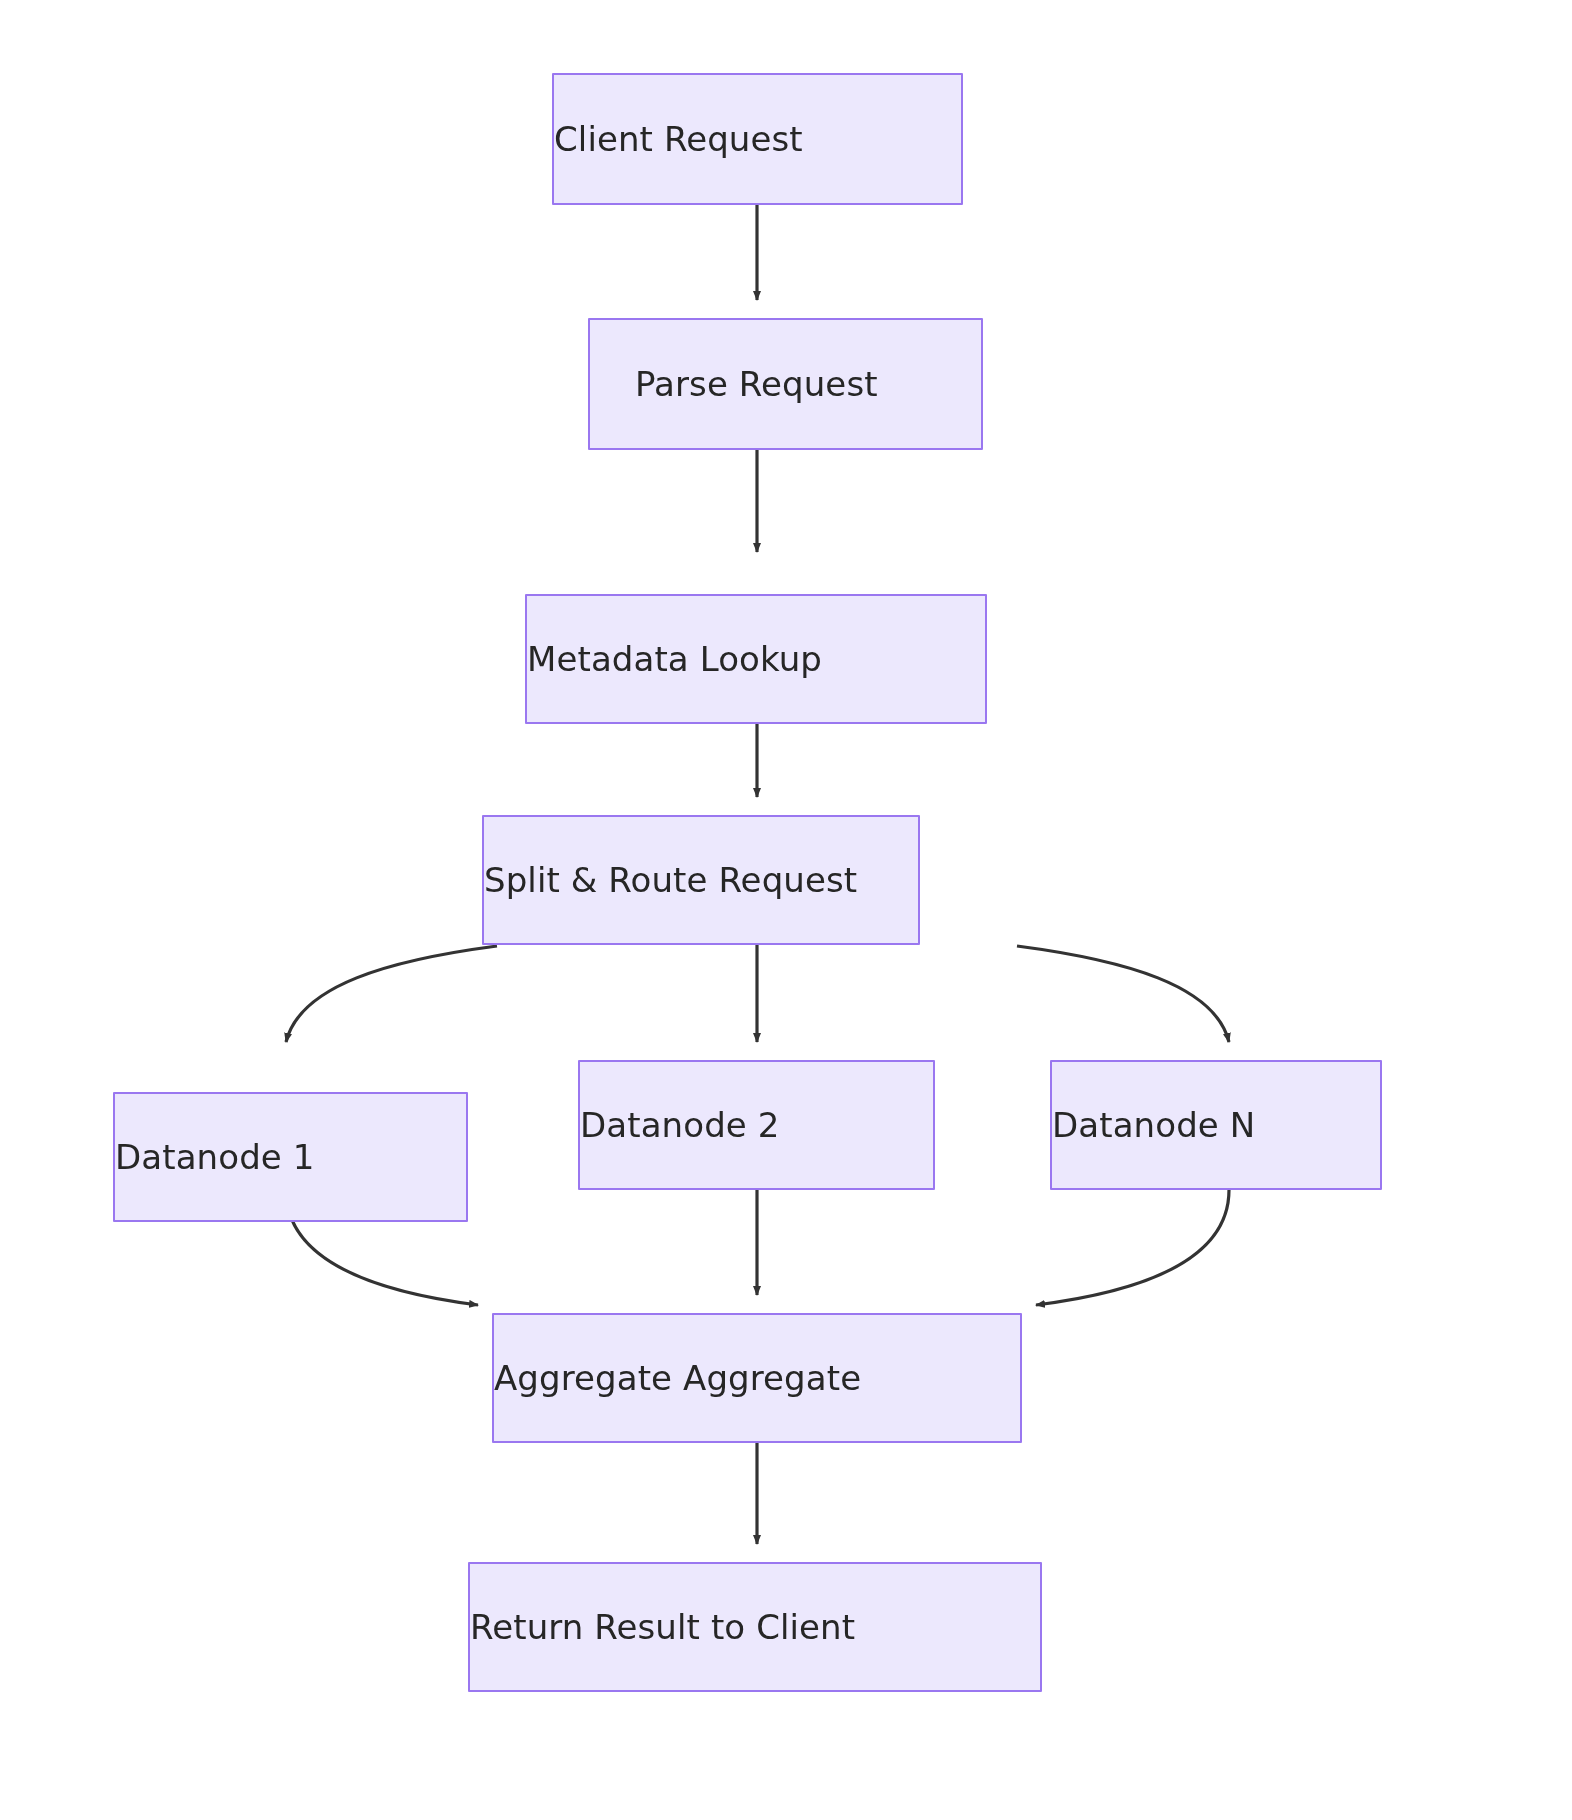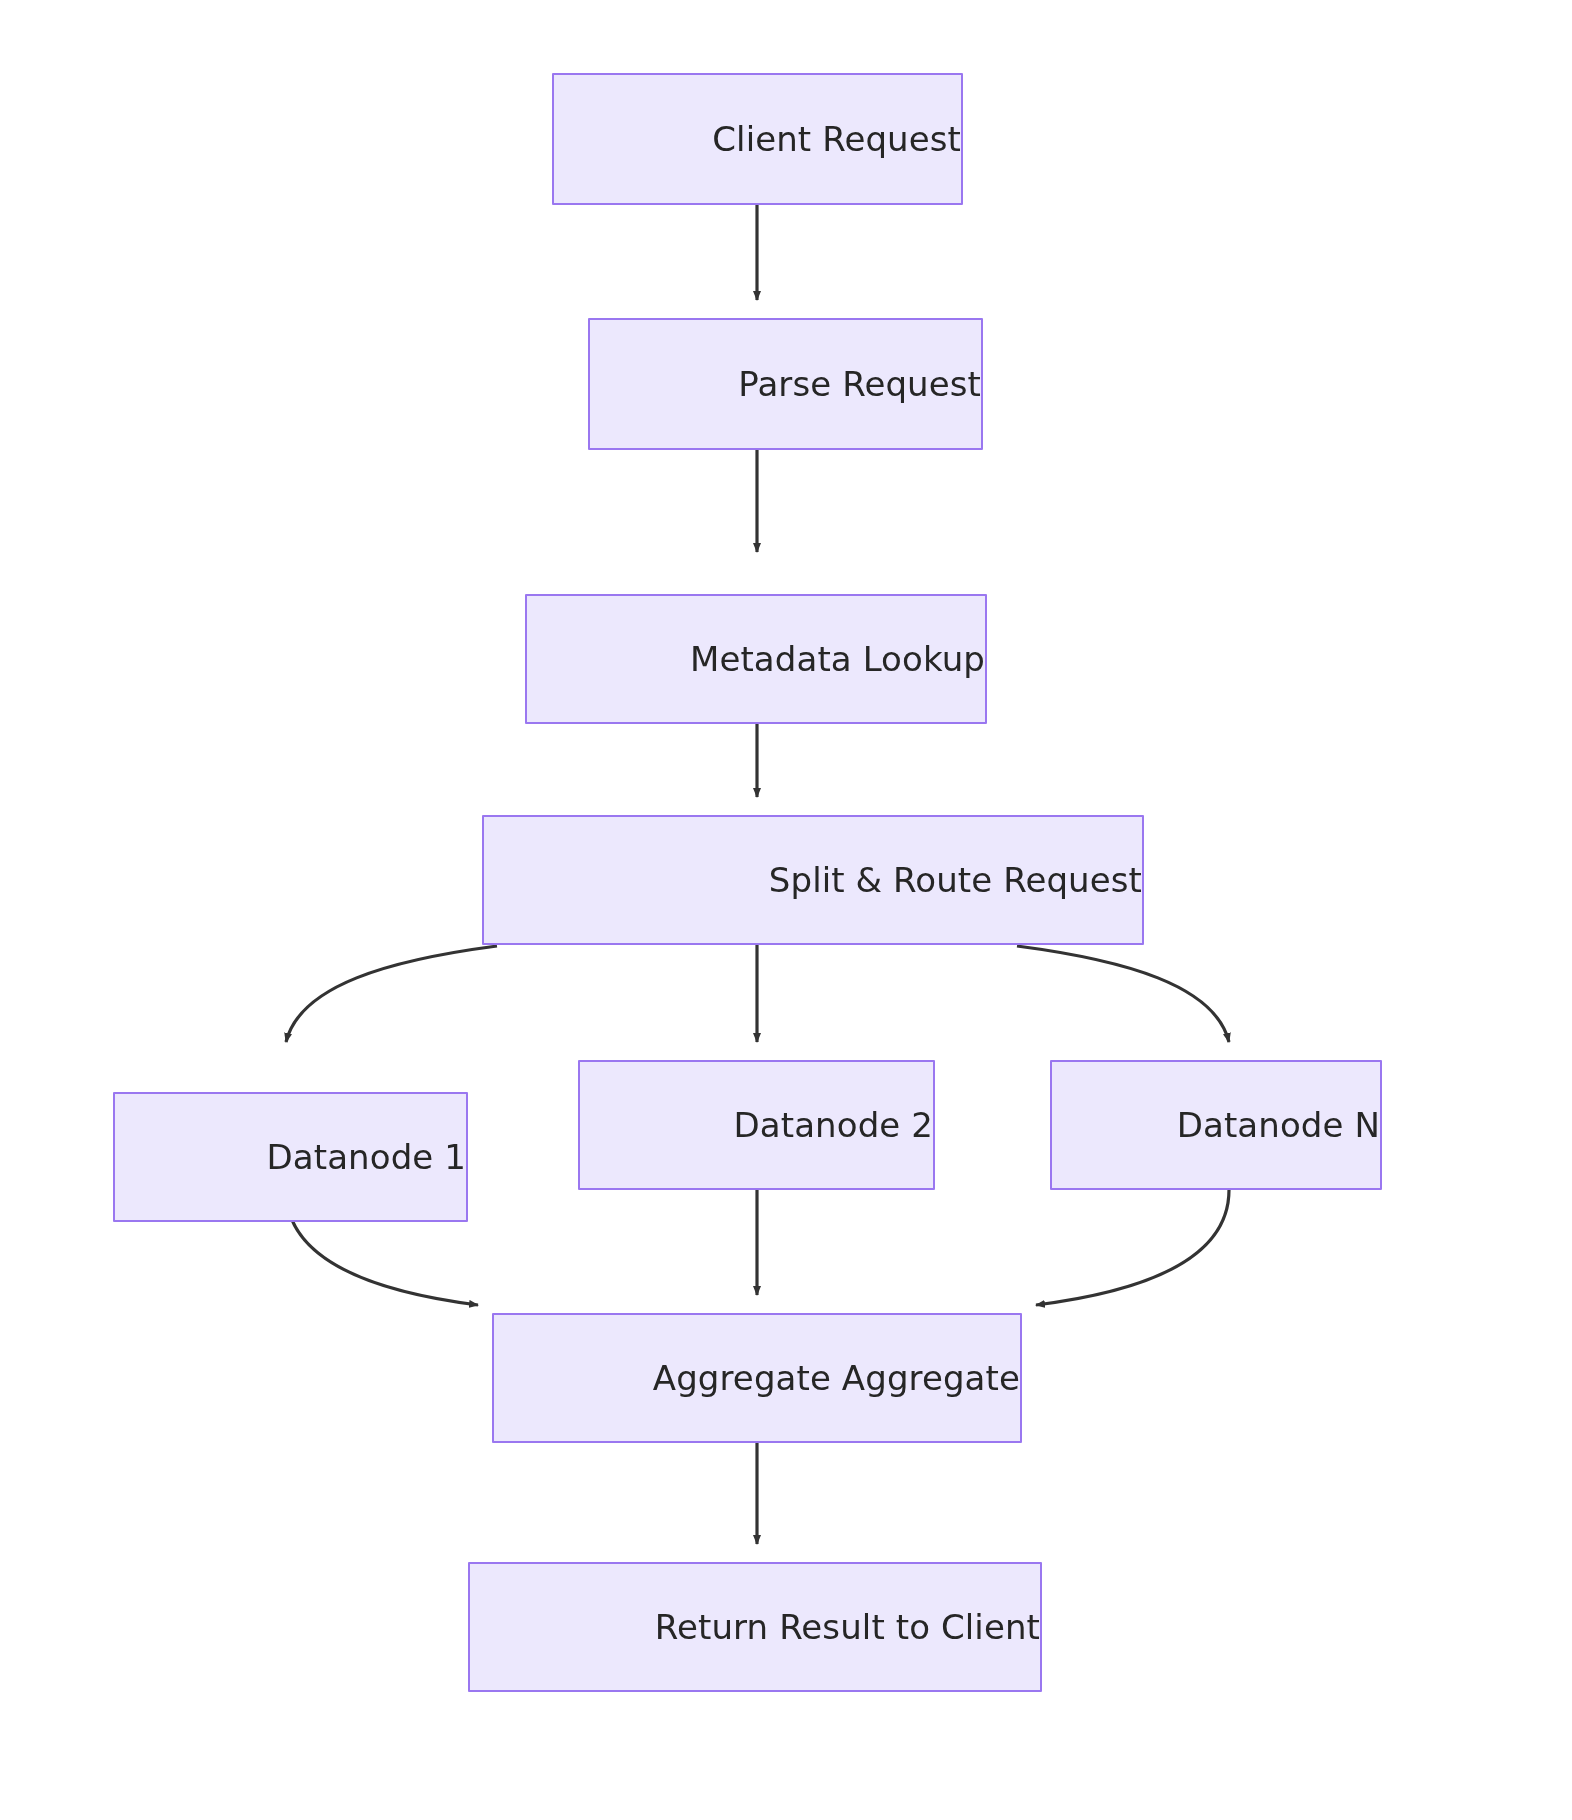--- a/index.html
+++ b/index.html
@@ -26,36 +26,36 @@
     pointer-events: none;
   }
   .node {
     position: absolute;
     box-sizing: border-box;
     background: #ECE8FD;
     border: 2px solid #9A77F0;
     border-radius: 1px;
     display: flex;
     align-items: center;
-    justify-content: flex-end;
+    justify-content: flex-start;
     text-align: center;
   }
   .node-label {
     font-family: "DejaVu Sans", sans-serif;
     font-size: 34px;
     line-height: 1.2;
     color: #262626;
     letter-spacing: 0.1px;
     white-space: nowrap;
   }
   
   #node-client-request      { left: 552px; top: 73px;   width: 411px; height: 132px; }
   #node-parse-request       { left: 588px; top: 318px;  width: 395px; height: 132px; padding-left: 45px; }
   #node-metadata-lookup     { left: 525px; top: 594px;  width: 462px; height: 130px; }
-  #node-split-route-request { left: 482px; top: 815px;  width: 662px; height: 130px; }
+  #node-split-route-request { left: 482px; top: 815px;  width: 438px; height: 130px; }
   #node-datanode-1          { left: 113px; top: 1092px; width: 355px; height: 130px; }
   #node-datanode-2          { left: 578px; top: 1060px; width: 357px; height: 130px; }
   #node-datanode-n          { left: 1050px; top: 1060px; width: 332px; height: 130px; }
   #node-aggregate-responses { left: 492px; top: 1313px; width: 530px; height: 130px; }
   #node-return-result       { left: 468px; top: 1562px; width: 574px; height: 130px; }
 </style>
 </head>
 <body>
 
 <div id="canvas">

